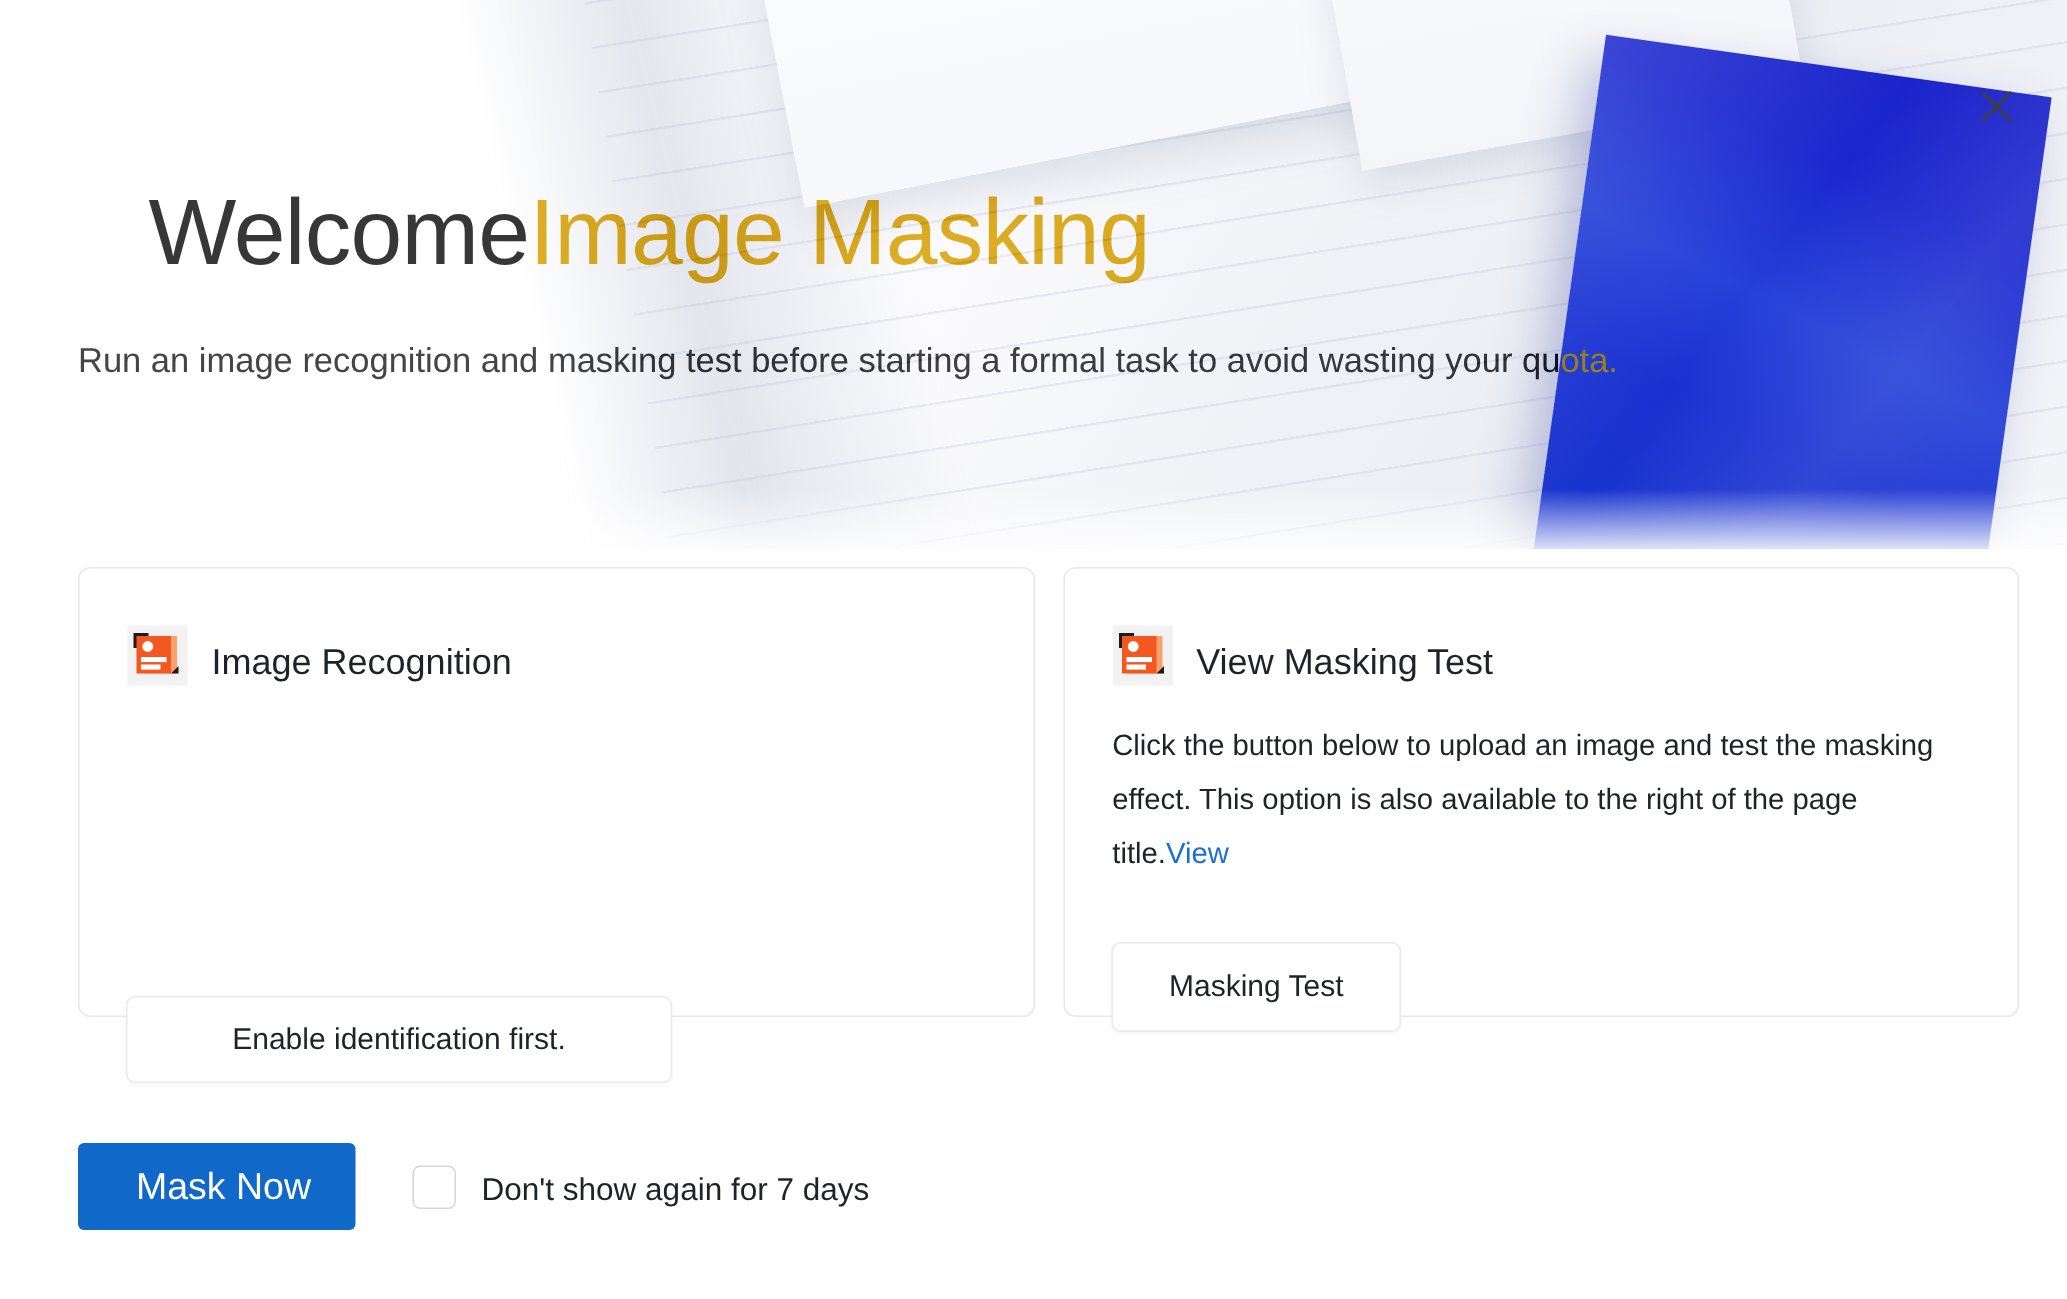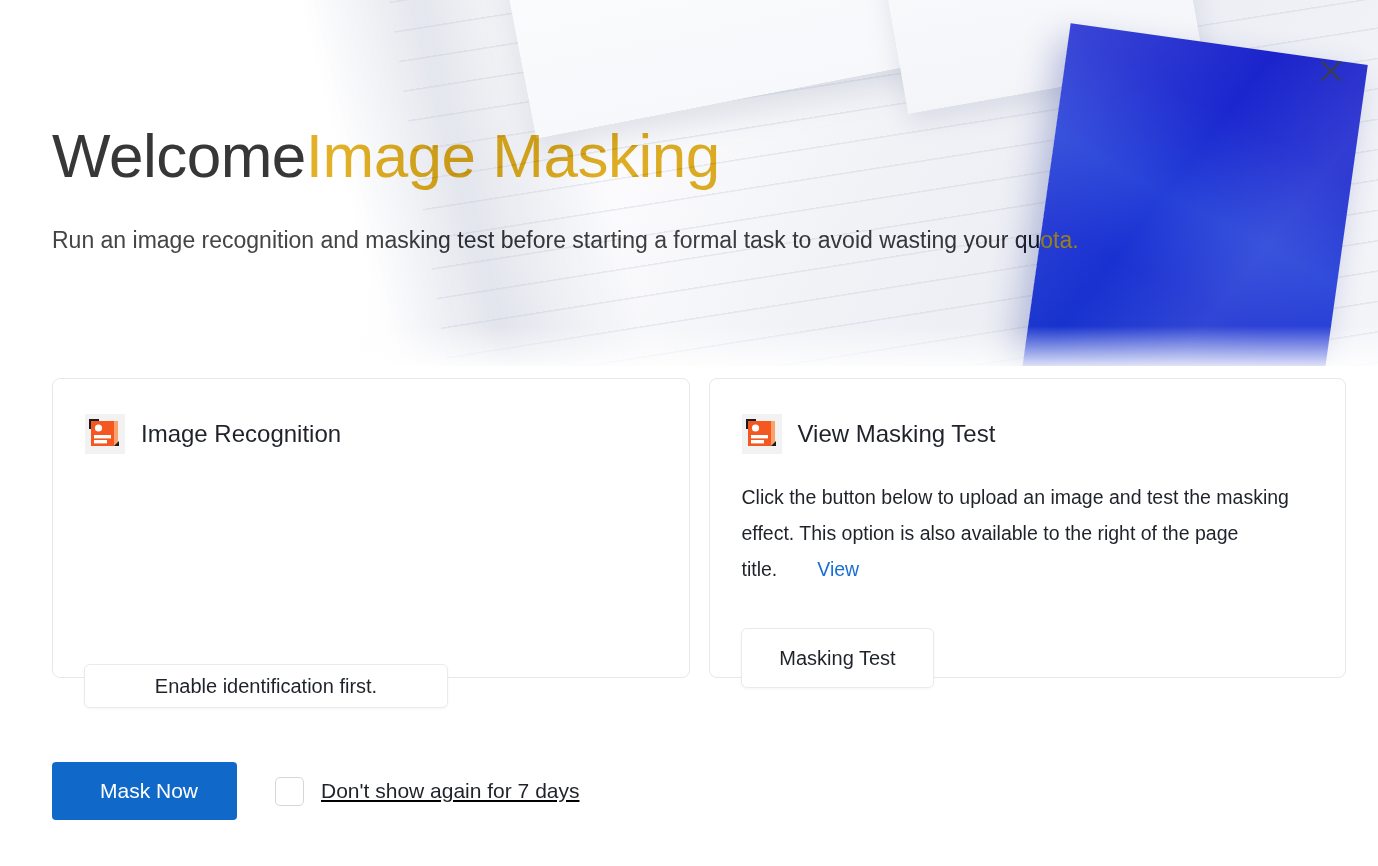--- a/index.html
+++ b/index.html
@@ -122,21 +122,21 @@
   .hero-title {
     position:absolute;
     left: 52px; top: 118px;
     font-size: 62px;
     line-height: 76px;
     font-weight: 400;
     letter-spacing: -0.5px;
     white-space: nowrap;
   }
   
-  .title-welcome { color: #c8c8c8; }      
+  .title-welcome { color: #c8c8c8; margin-left: 47px; }      
   .title-accent  { color: #1d4ed8; }      
 
   .hero-sub {
     position: absolute;
     left: 52px; top: 218px;
     width: 1320px;
     font-size: 23px;
     line-height: 44px;
     font-weight: 400;
     color: #bababa;                        
@@ -164,21 +164,21 @@
     width: 638px;
     min-height: 300px;
     border: 1px solid #e6e8ea;
     border-radius: 8px;
     background: #ffffff;
     padding: 32px 32px 28px 32px;
   }
 
   .card-head {
     display: flex;
-    align-items: center;
+    align-items: flex-end;
     gap: 16px;
     height: 46px;
   }
   .card-icon {
     width: 40px; height: 40px;
     position: relative;
     flex: 0 0 40px;
     background: #f2f2f2;
     display:block;
   }
@@ -192,72 +192,70 @@
     margin-top: 22px;
     font-size: 19.5px;
     line-height: 36px;
     color: #1f2329;
     font-weight: 400;
   }
   .link-inline {
     color: #1a6fd4;
     text-decoration: none;
     cursor: pointer;
-    margin-left: 40px;
   }
 
   
   .ghost-btn {
     position: absolute;
     background: #ffffff;
     border: 1px solid #e8eaec;
     border-radius: 6px;
     box-shadow: 0 1px 3px rgba(0,0,0,.04);
     display: flex;
     align-items: center;
     justify-content: center;
     font-size: 20px;
     color: #1f2329;
     cursor: pointer;
     z-index: 25;
   }
   .btn-enable-first {
     left: 84px; top: 298px;
-    width: 364px; height: 44px;
+    width: 364px; height: 58px;
   }
   .btn-masking-test {
     left: 741px; top: 262px;
     width: 193px; height: 60px;
   }
 
   
   .footer {
     position: absolute;
     left: 52px; top: 396px;
     display: flex;
     align-items: center;
     z-index: 26;
   }
   .primary-btn {
     width: 185px; height: 58px;
     background: #1068c8;
     border: none;
     border-radius: 4px;
     color: #ffffff;
-    font-size: 21px;
+    font-size: 25px;
     font-family: "Liberation Sans", sans-serif;
     cursor: pointer;
     display:flex; align-items:center; justify-content:center;padding-left:15px;
   }
   .check-wrap {
     display: flex;
-    align-items: center;
+    align-items: flex-end;
     margin-left: 38px;
     cursor: pointer;
-    text-decoration: underline;
   }
   .checkbox {
     width: 29px; height: 29px;
     border: 1px solid #d4d6d9;
     border-radius: 5px;
     background: #ffffff;
     flex: 0 0 29px;
   }
   .check-label {
     margin-left: 17px;

